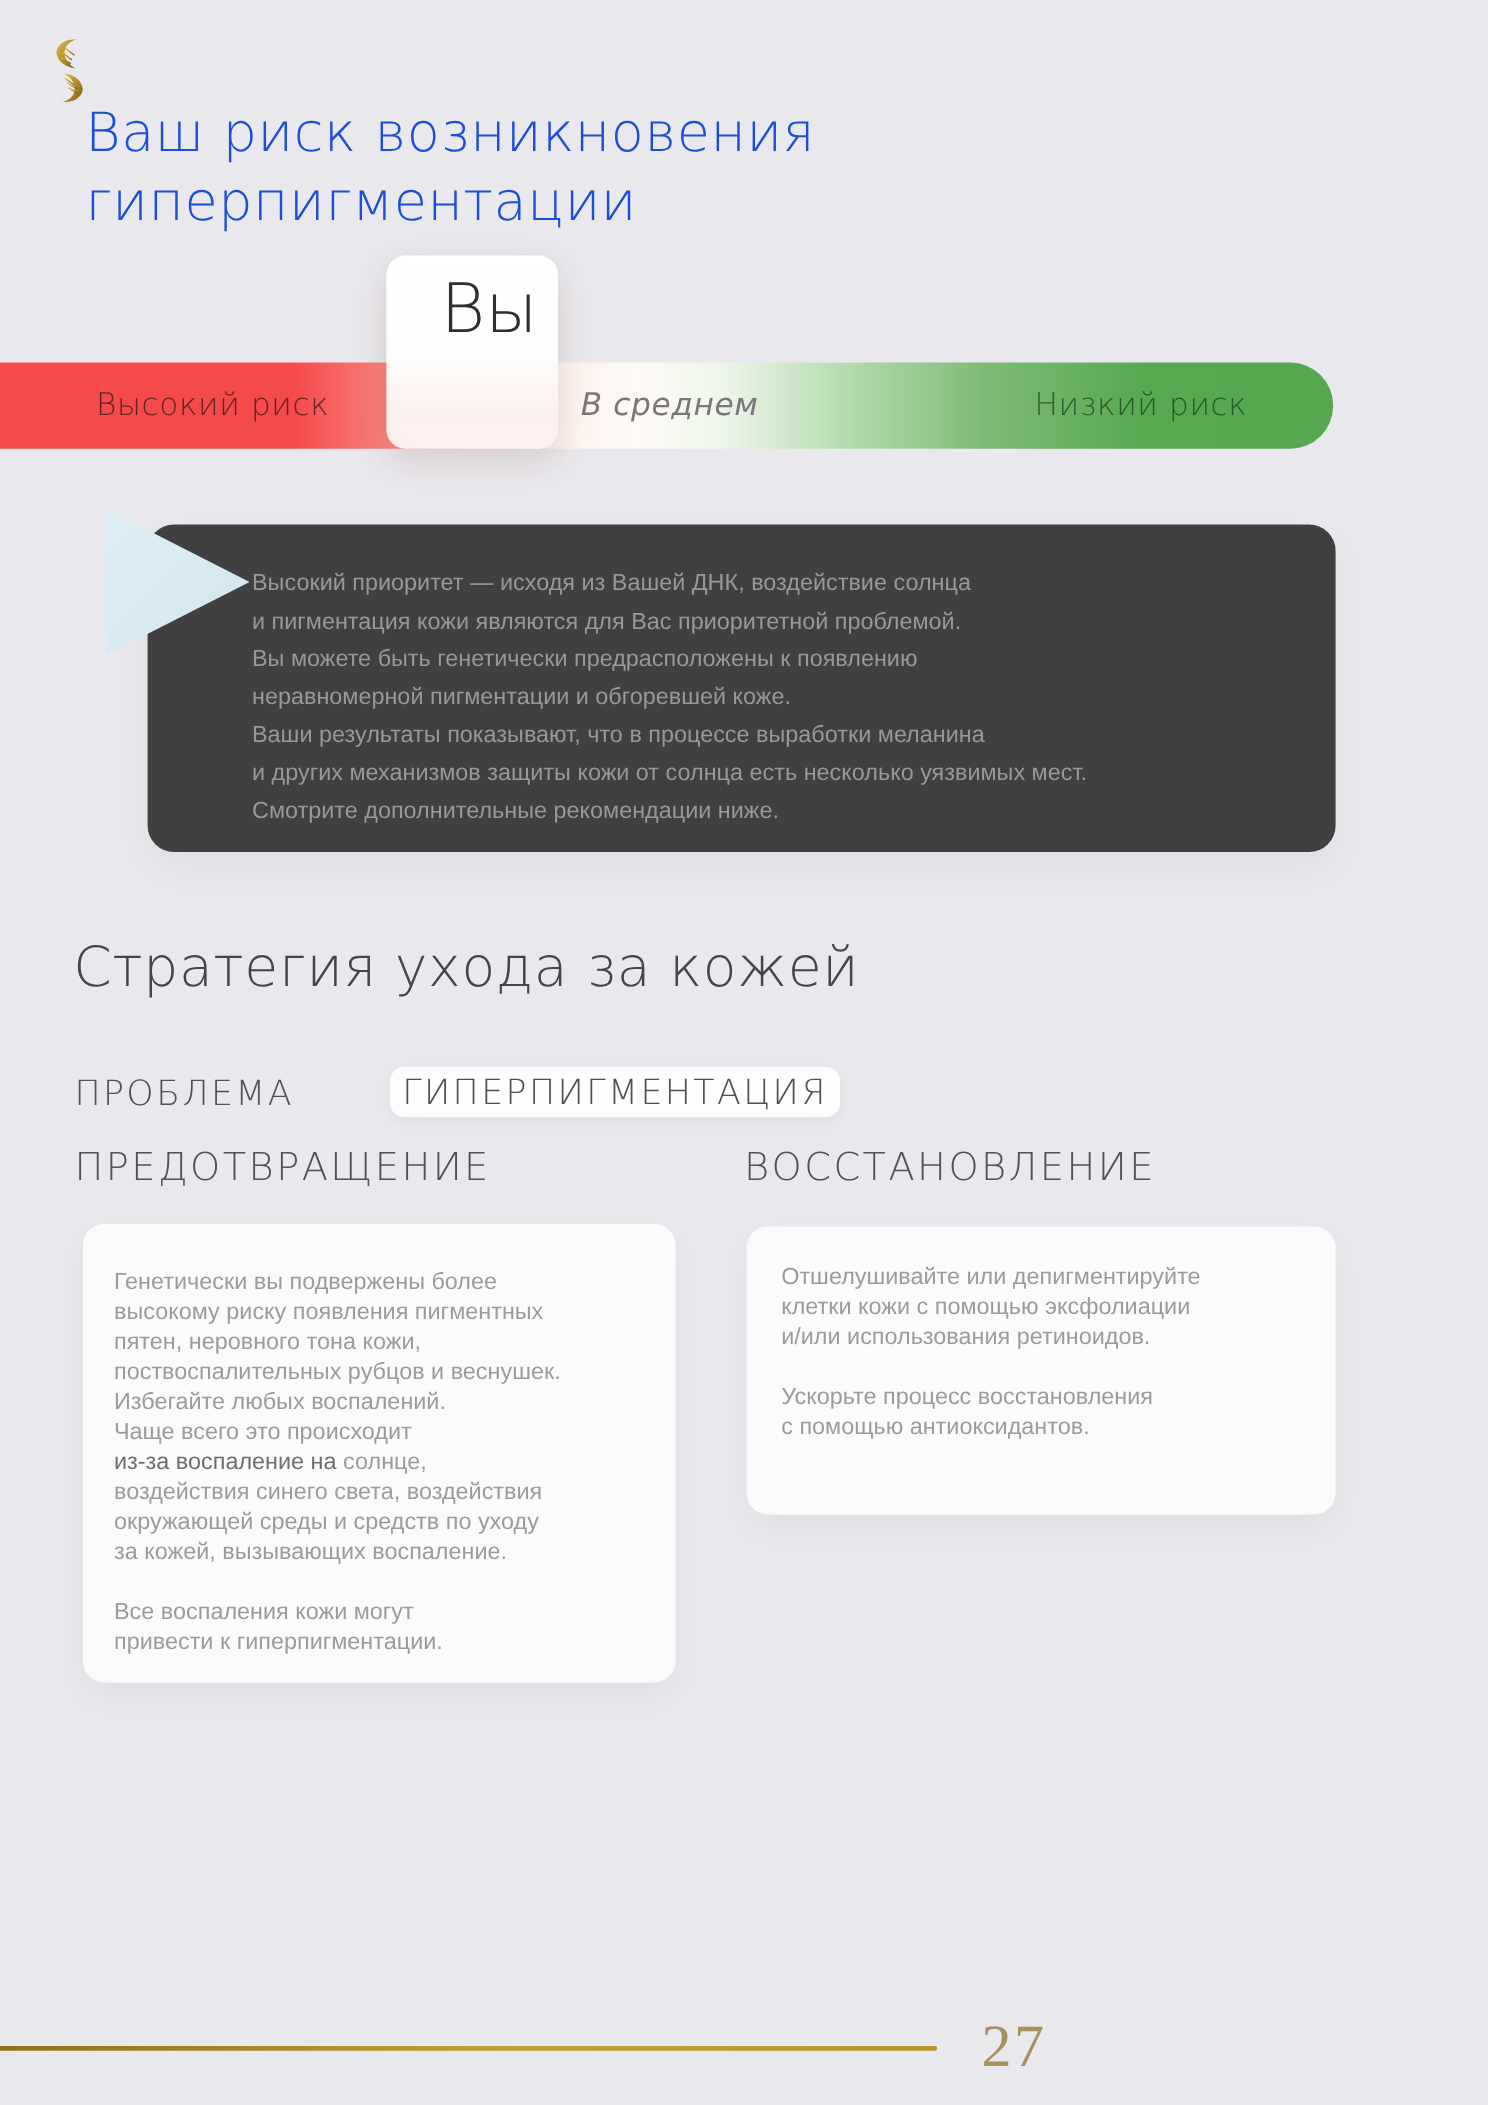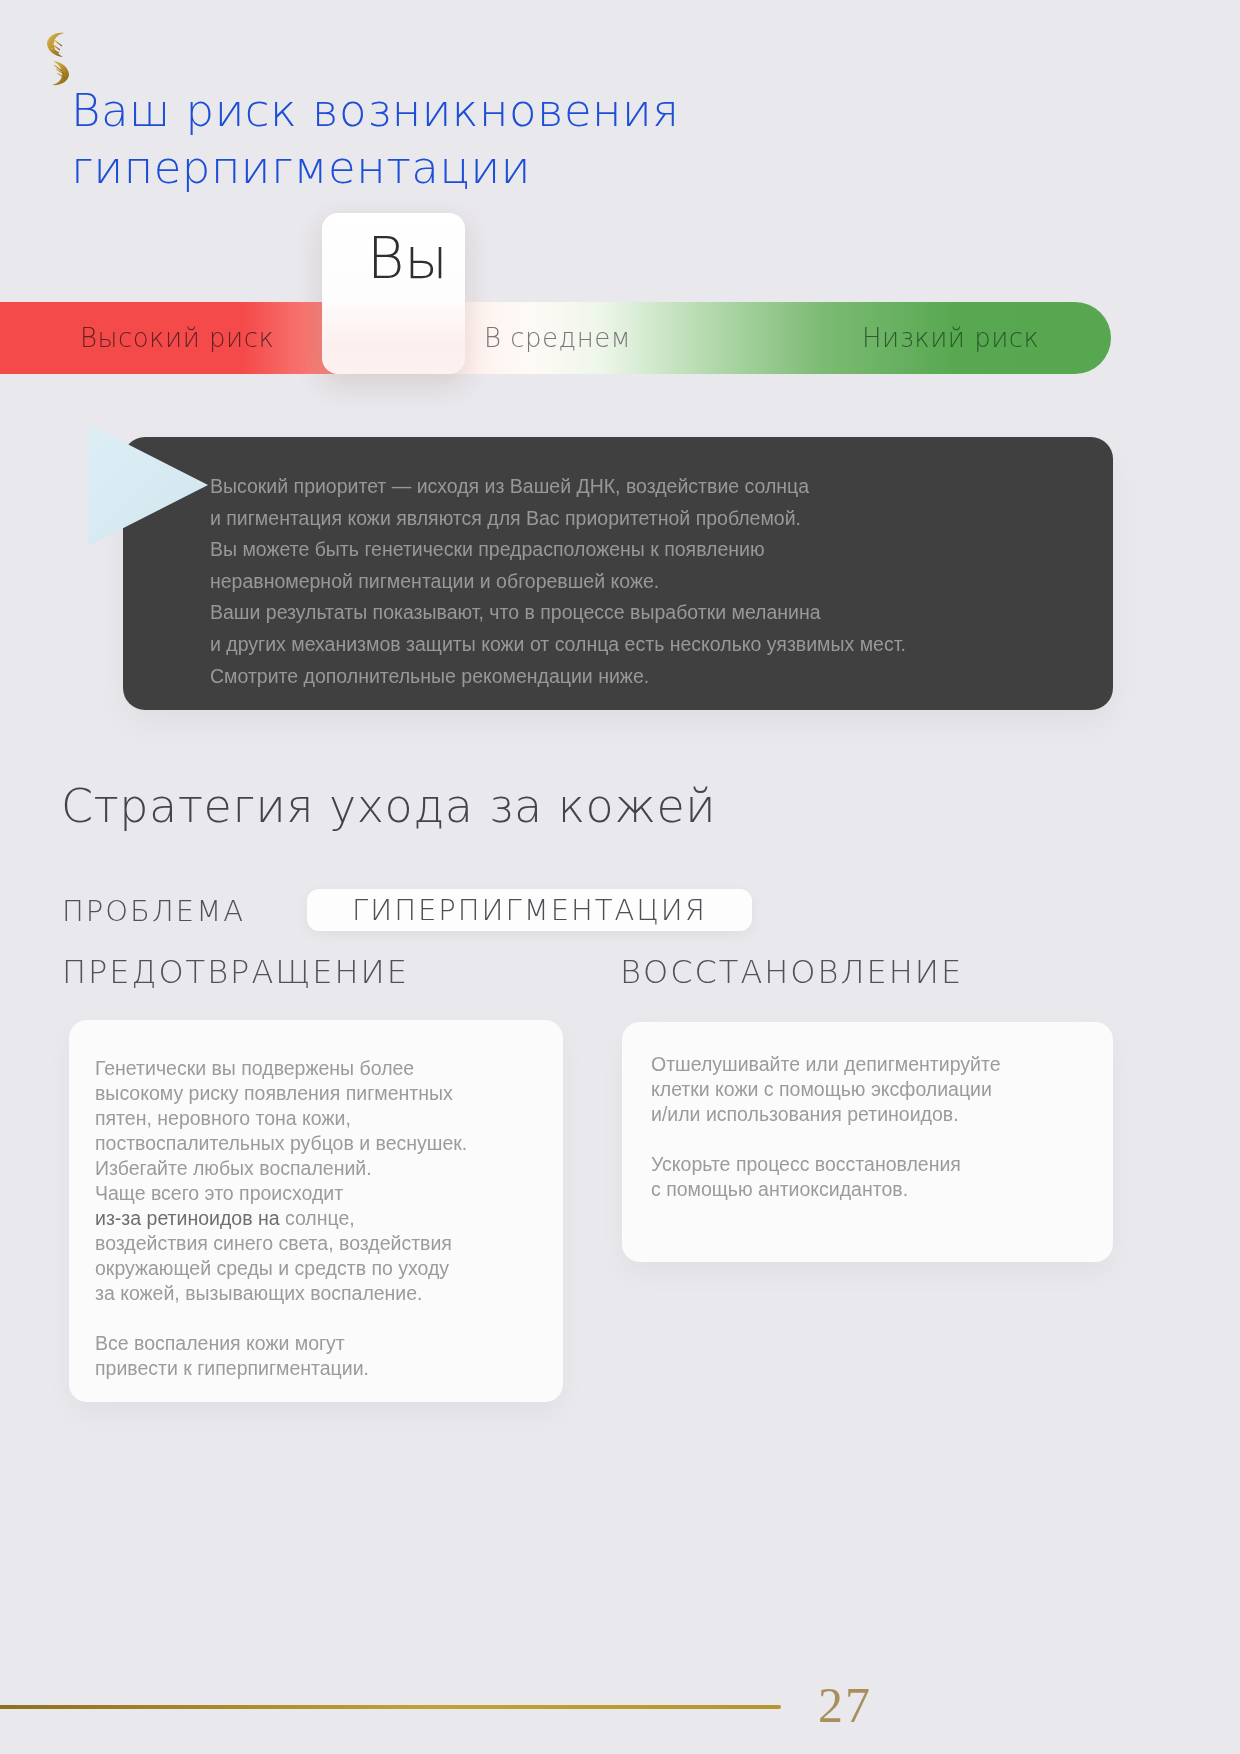--- a/index.html
+++ b/index.html
@@ -24,21 +24,21 @@
     background:linear-gradient(90deg,
       #f54a4a 0%, #f54a4a 22%, #f8918a 31%,
       #fdf0ec 41%, #fefaf6 48%, #eef6ea 54%,
       #b8dcb2 63%, #7cbb74 74%, #58a851 86%, #56a74f 100%);
   }
   .bar-label{
     position:absolute;top:0;height:72px;display:flex;align-items:center;
     font-size:26px;font-weight:300;letter-spacing:.5px;
   }
   .bar-label.high{left:80px;color:rgba(45,20,20,.72);}
-  .bar-label.mid{left:484px;color:#7b757c;}
+  .bar-label.mid{left:484px;color:#7b757c;font-style:italic;}
   .bar-label.low{left:862px;color:rgba(16,52,20,.68);}
   .you-marker{
     left:322px;top:213px;width:143px;height:161px;border-radius:16px;
     background:linear-gradient(180deg,#ffffff 0%,#fefdfd 52%,#fcf0ee 82%,#fdf2f0 100%);
     box-shadow:0 10px 28px rgba(120,60,60,.16);
     display:flex;justify-content:center;z-index:3;
   }
   .you-marker span{
     font-size:57px;font-weight:200;color:#2e2e33;margin-top:12px;margin-left:28px;
   }
@@ -62,21 +62,21 @@
   
   .section-title{
     left:61px;top:779px;margin:0;
     font-size:46px;font-weight:200;color:#44444a;letter-spacing:.5px;
   }
   .caps{
     font-weight:300;color:#515158;letter-spacing:2px;
   }
   .problem-label{left:62px;top:894px;font-size:29px;}
   .problem-pill{
-    left:307px;top:889px;width:445px;height:42px;border-radius:12px;
+    left:325px;top:889px;width:375px;height:42px;border-radius:12px;
     background:#fdfdfd;box-shadow:0 4px 14px rgba(0,0,0,.05);
     display:flex;align-items:center;justify-content:center;
   }
   .problem-pill span{font-size:29px;font-weight:300;color:#4e4e55;letter-spacing:2px;}
   .col-heading{top:953px;font-size:32px;}
   .col-heading.left{left:62px;}
   .col-heading.right{left:620px;}
   .strategy-card{
     background:#fcfbfb;border-radius:18px;
     box-shadow:0 12px 28px rgba(0,0,0,.04);
@@ -160,21 +160,21 @@
 <div class="abs caps col-heading right">ВОССТАНОВЛЕНИЕ</div>
 
 <div class="abs strategy-card prevention-card">
   <div class="inner">
     <p><span>Генетически вы подвержены более
 высокому риску появления пигментных
 пятен, неровного тона кожи,
 поствоспалительных рубцов и веснушек.
 Избегайте любых воспалений.
 Чаще всего это происходит
-</span><span class="em-seg">из-за ретиноидов на</span><span> солнце,
+</span><span class="em-seg">из-за воспаление на</span><span> солнце,
 воздействия синего света, воздействия
 окружающей среды и средств по уходу
 за кожей, вызывающих воспаление.</span></p>
     <p class="para-gap">Все воспаления кожи могут
 привести к гиперпигментации.</p>
   </div>
 </div>
 
 <div class="abs strategy-card restoration-card">
   <div class="inner">

